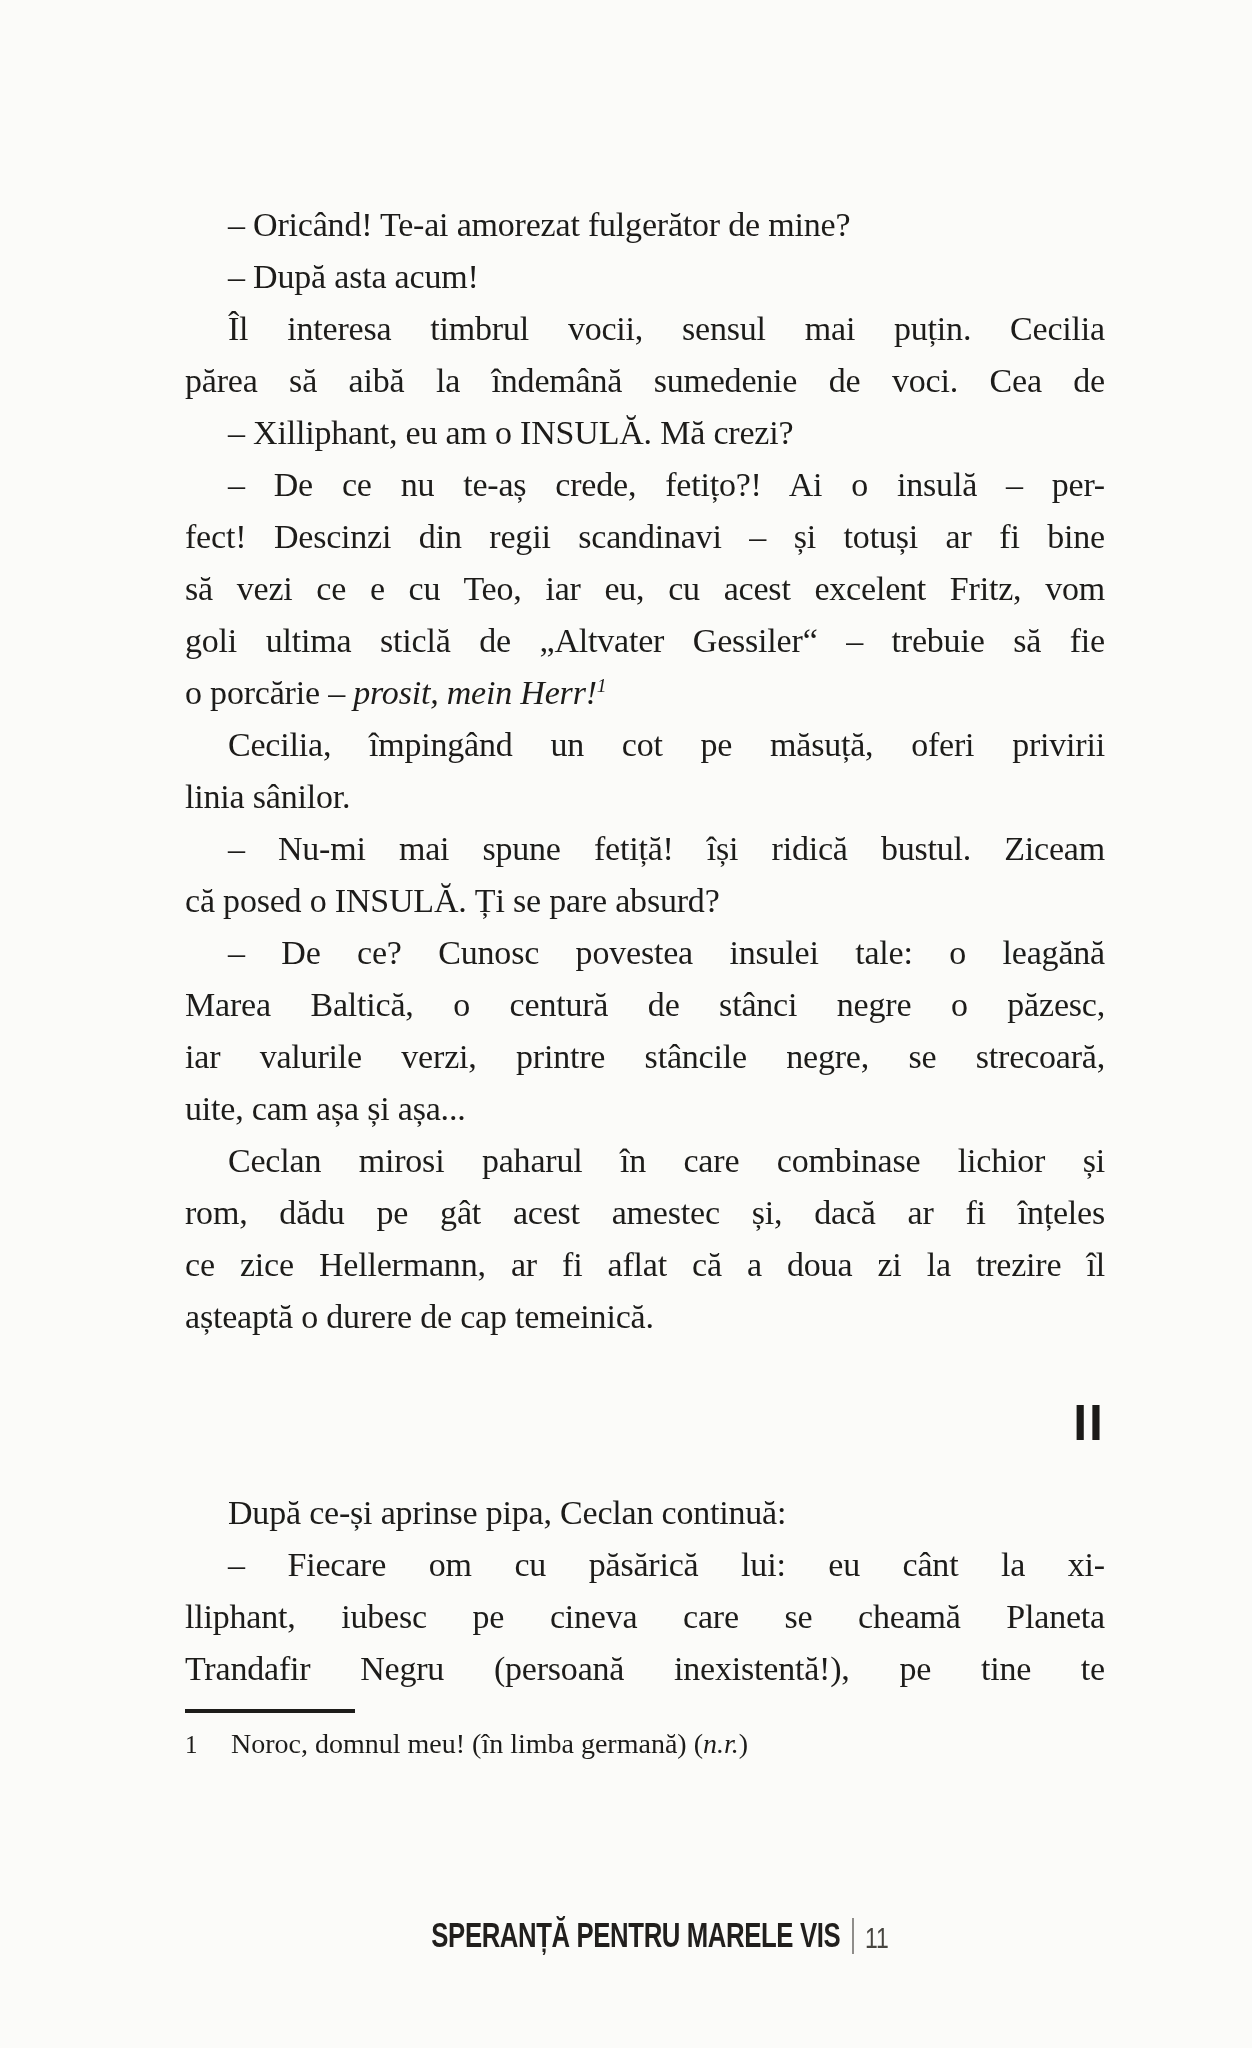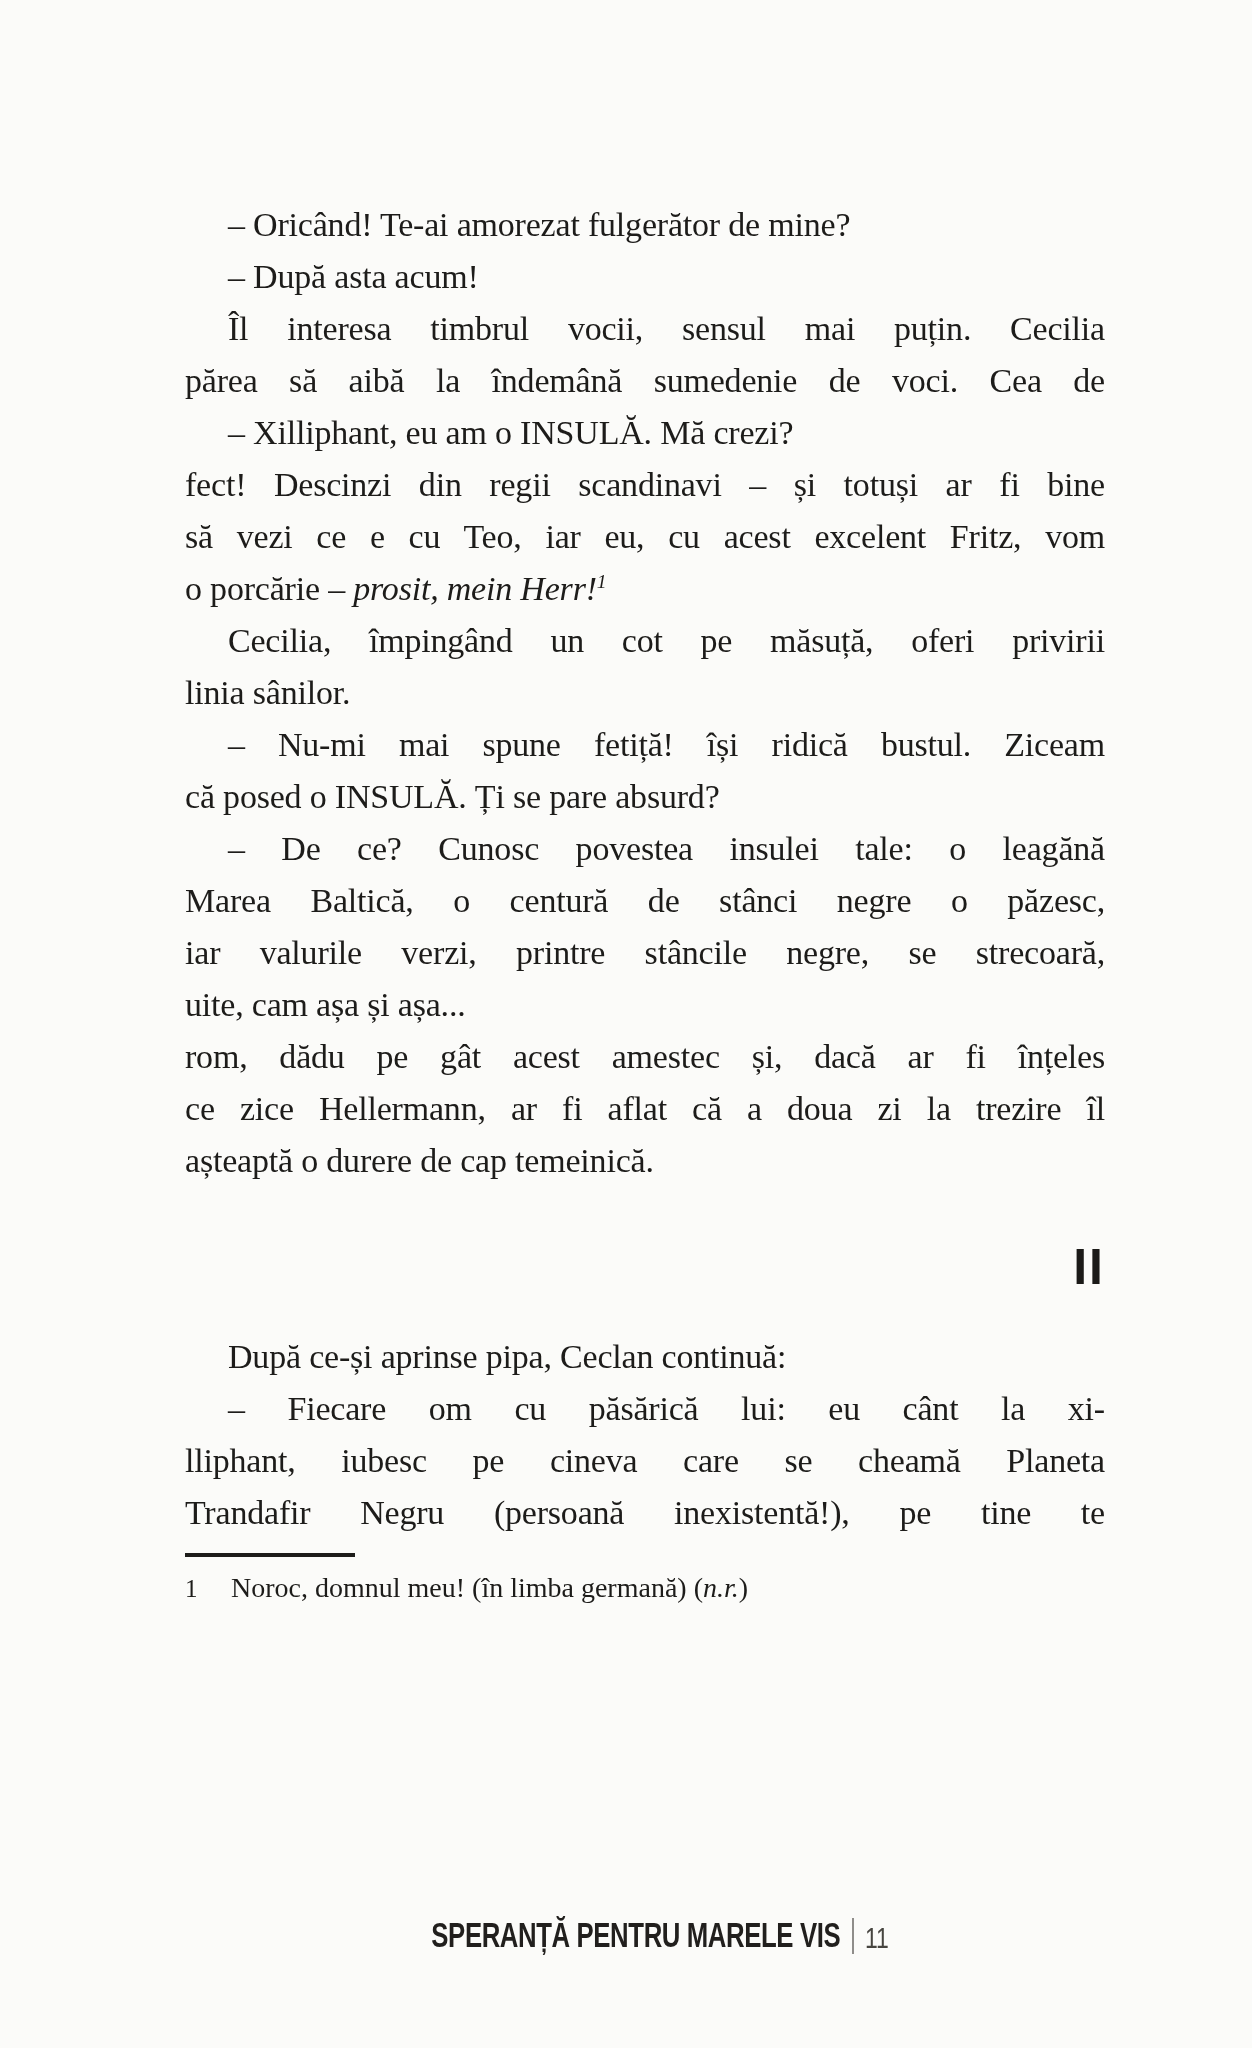--- a/index.html
+++ b/index.html
@@ -114,39 +114,42 @@
           <div class="line ind"><span>– După asta acum!</span></div>
         </div>
         <div class="para">
           <div class="line ind j"><span>Îl interesa timbrul vocii, sensul mai puțin. Cecilia</span></div>
           <div class="line j"><span>părea să aibă la îndemână sumedenie de voci. Cea de</span></div>
         </div>
         <div class="para">
           <div class="line ind"><span>– Xilliphant, eu am o INSULĂ. Mă crezi?</span></div>
         </div>
         <div class="para">
+          <div class="line ind j"><span>– De ce nu te-aș crede, fetițo?! Ai o insulă – per-</span></div>
           <div class="line j"><span>fect! Descinzi din regii scandinavi – și totuși ar fi bine</span></div>
           <div class="line j"><span>să vezi ce e cu Teo, iar eu, cu acest excelent Fritz, vom</span></div>
+          <div class="line j"><span>goli ultima sticlă de „Altvater Gessiler“ – trebuie să fie</span></div>
           <div class="line"><span>o porcărie – </span><span class="it">prosit, mein Herr!</span><span class="it sup">1</span></div>
         </div>
         <div class="para">
           <div class="line ind j"><span>Cecilia, împingând un cot pe măsuță, oferi privirii</span></div>
           <div class="line"><span>linia sânilor.</span></div>
         </div>
         <div class="para">
           <div class="line ind j"><span>– Nu-mi mai spune fetiță! își ridică bustul. Ziceam</span></div>
           <div class="line"><span>că posed o INSULĂ. Ți se pare absurd?</span></div>
         </div>
         <div class="para">
           <div class="line ind j"><span>– De ce? Cunosc povestea insulei tale: o leagănă</span></div>
           <div class="line j"><span>Marea Baltică, o centură de stânci negre o păzesc,</span></div>
           <div class="line j"><span>iar valurile verzi, printre stâncile negre, se strecoară,</span></div>
           <div class="line"><span>uite, cam așa și așa...</span></div>
         </div>
         <div class="para">
+          <div class="line ind j"><span>Ceclan mirosi paharul în care combinase lichior și</span></div>
           <div class="line j"><span>rom, dădu pe gât acest amestec și, dacă ar fi înțeles</span></div>
           <div class="line j"><span>ce zice Hellermann, ar fi aflat că a doua zi la trezire îl</span></div>
           <div class="line"><span>așteaptă o durere de cap temeinică.</span></div>
         </div>
       </div>
 
     <div class="section-heading">II</div>
 
     <div id="body-after" class="after-heading">
         <div class="para">

